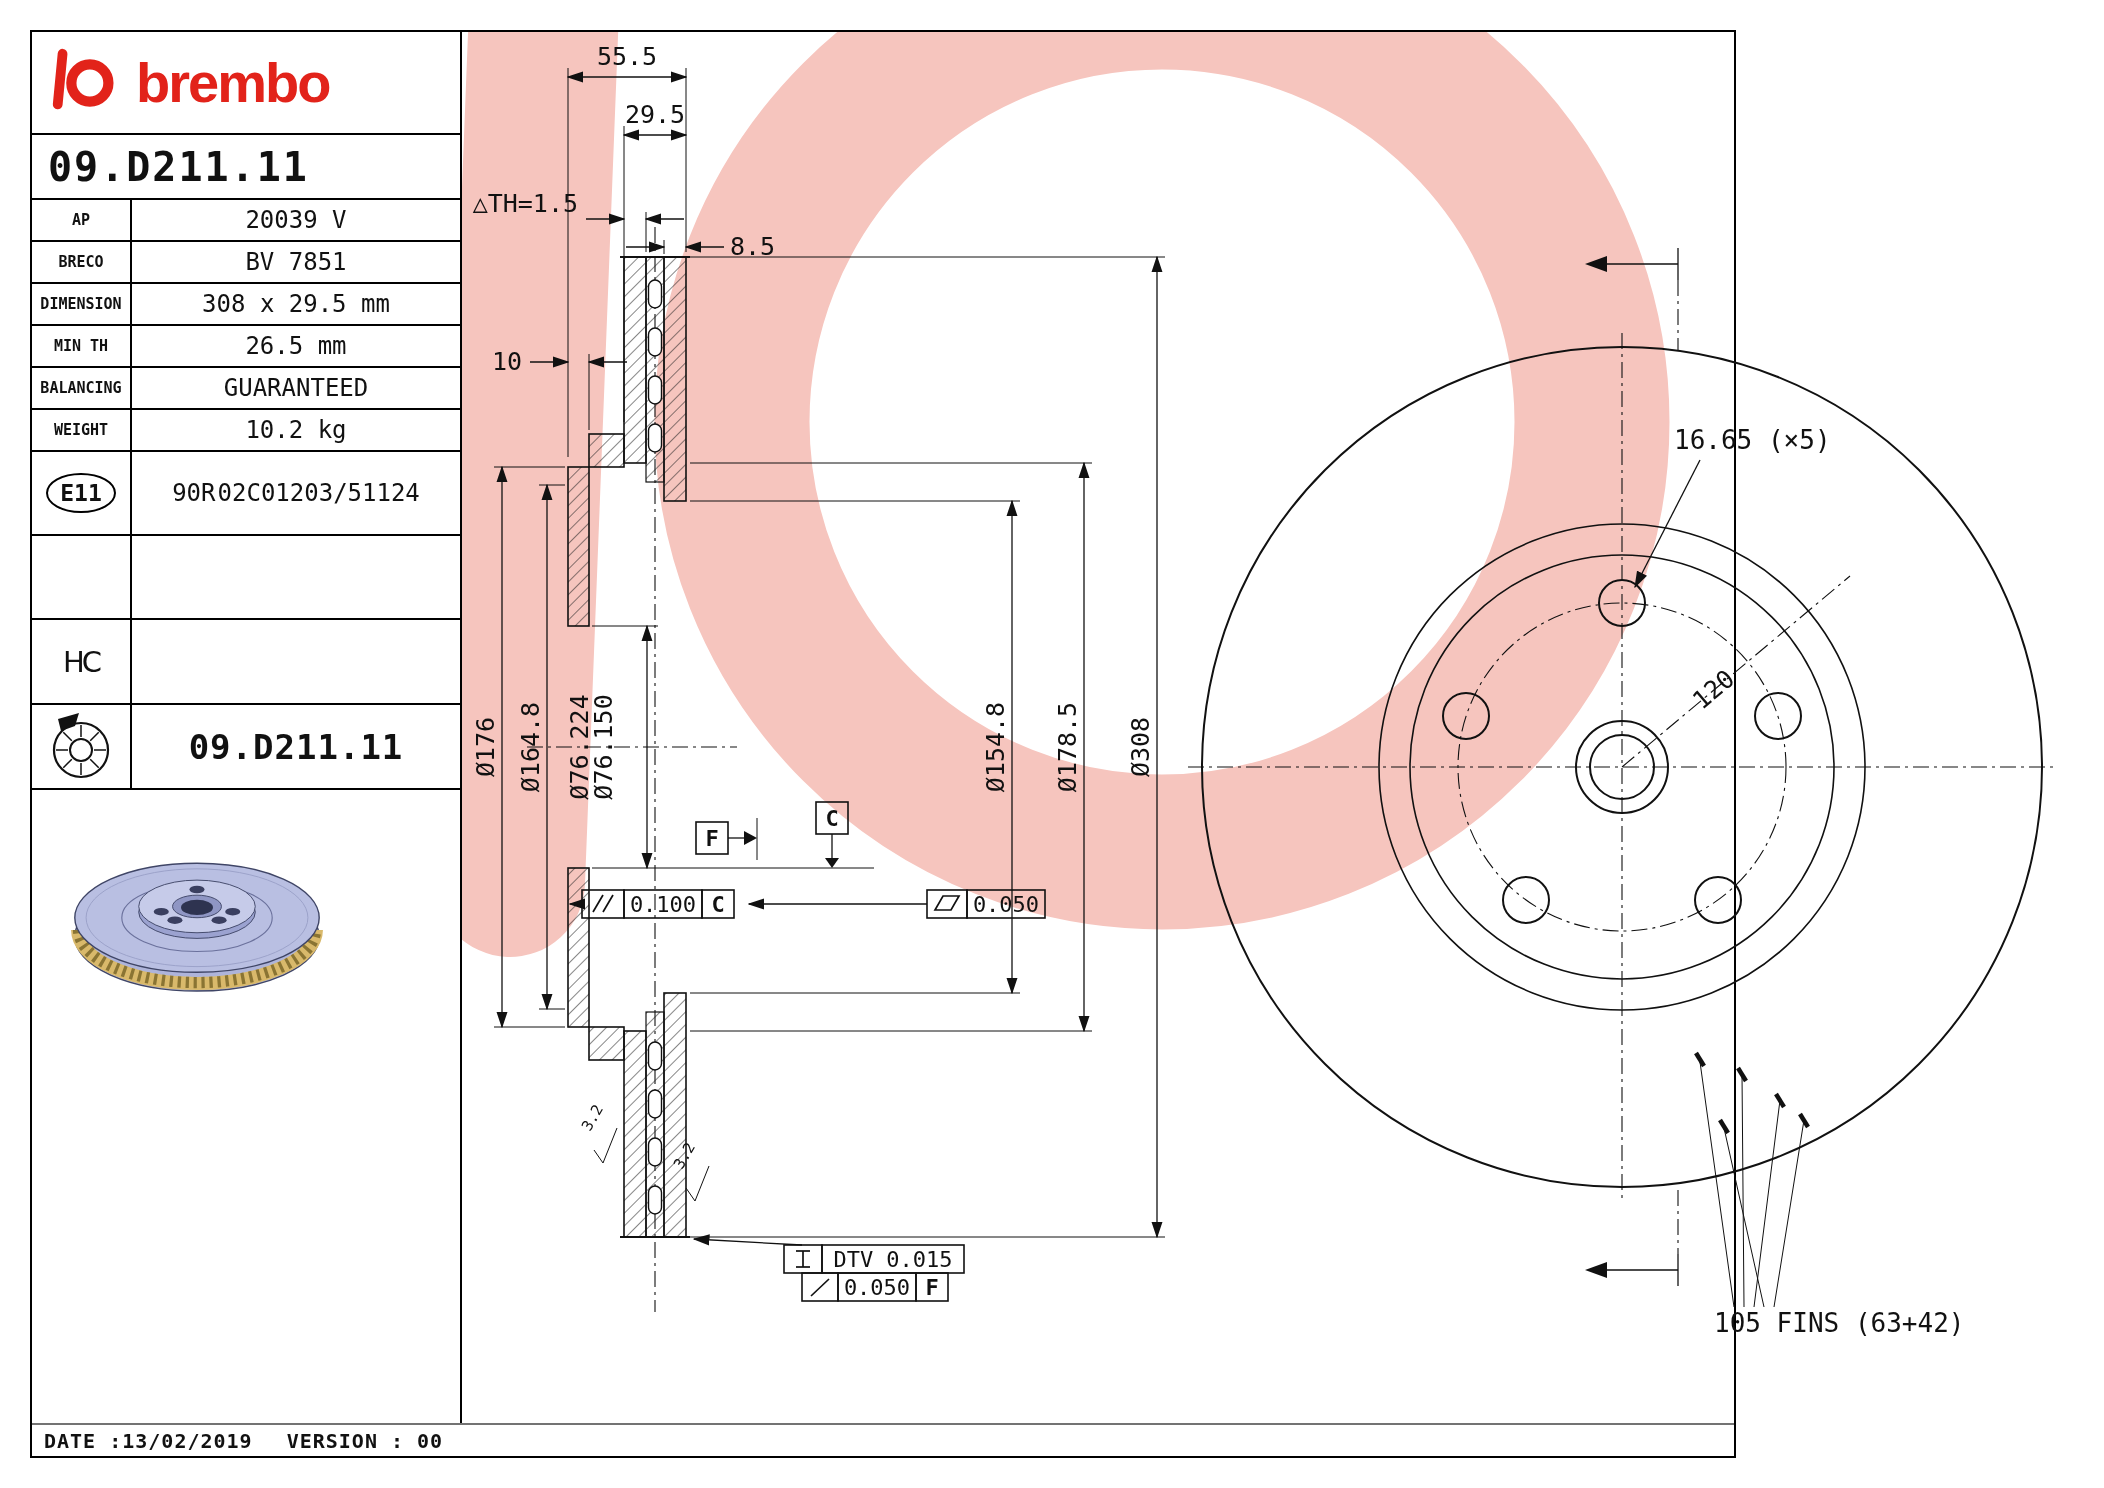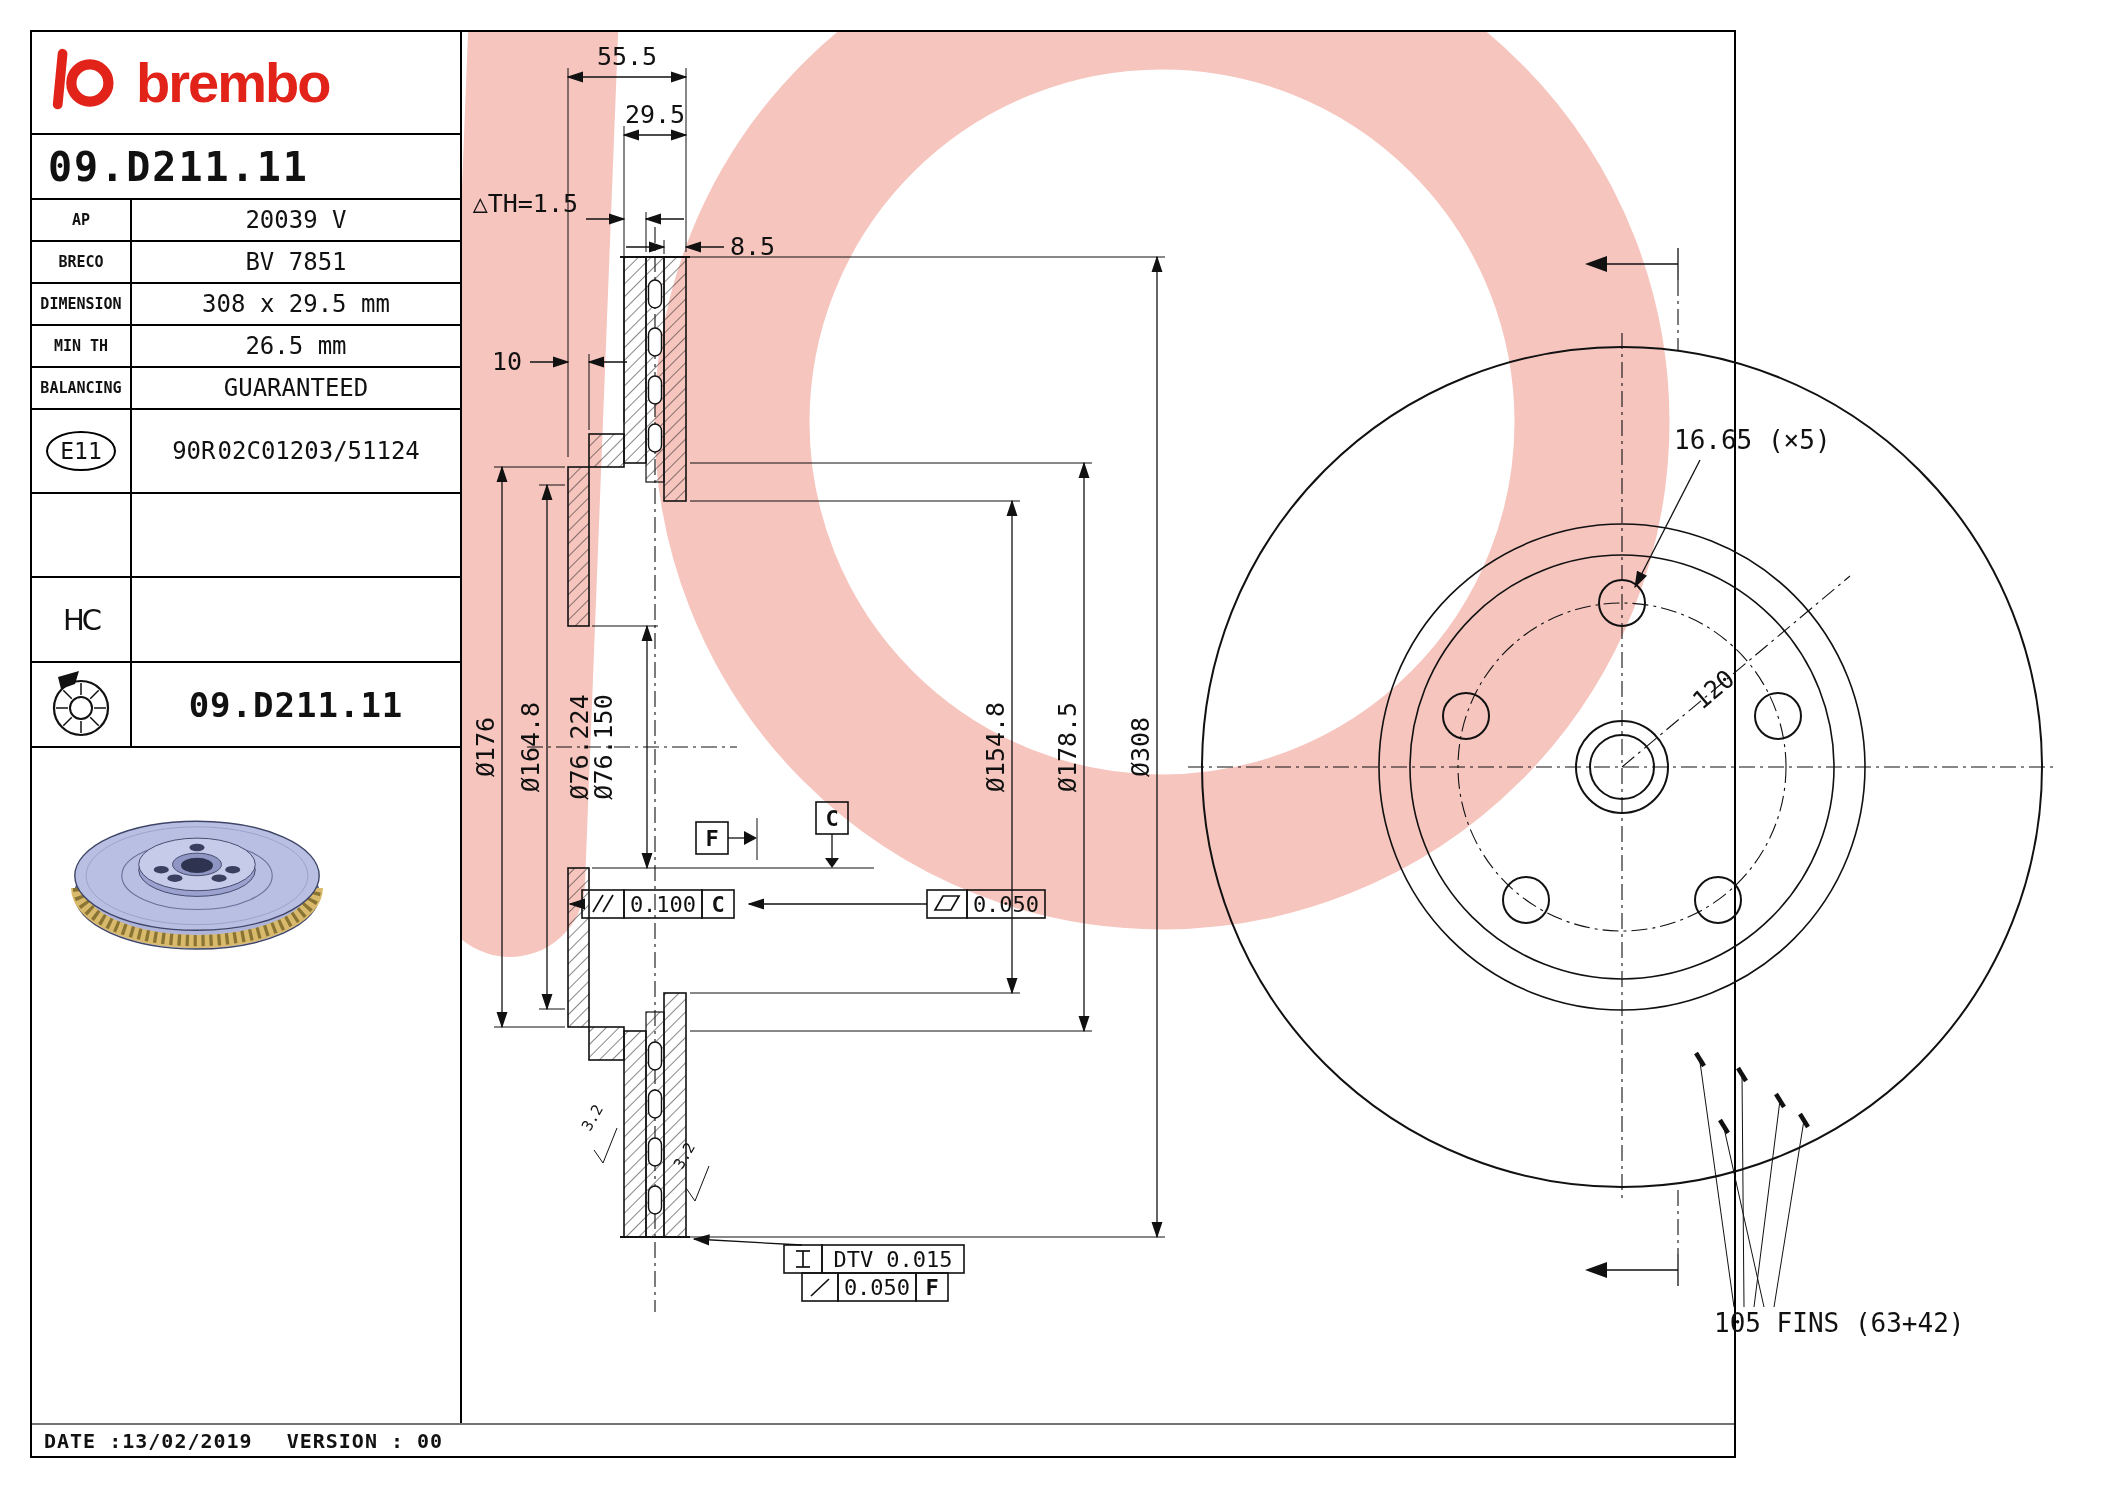--- a/index.html
+++ b/index.html
@@ -14,21 +14,21 @@
   .logo-row { height:103px; padding-left:14px; gap:12px; }
   .wordmark { font-family:"Liberation Sans", sans-serif; font-weight:800;
               font-size:56px; color:#e2231a; letter-spacing:-2px; }
   .pn-row { height:65px; padding-left:16px; font-size:40px; font-weight:bold; letter-spacing:2px; }
   .spec-row { height:42px; }
   .lab { width:100px; height:100%; border-right:2px solid #000; display:flex;
          align-items:center; justify-content:center; font-size:15px; font-weight:bold; }
   .val { flex:1; display:flex; align-items:center; justify-content:center; font-size:24px; }
   .e11-row { height:84px; }
   .e11-badge { border:2.5px solid #000; border-radius:50%; padding:5px 12px;
-               font-size:23px; font-weight:normal; }
+               font-size:23px; font-weight:bold; }
   .two-line { flex-direction:row; justify-content:center; gap:2px; font-size:24px; }
   .blank-row { height:84px; }
   .hc-row { height:85px; }
   .hc-mark { font-family:"DejaVu Sans", sans-serif; font-weight:400; font-size:29px;
              letter-spacing:-3px; }
   .disc-row { height:85px; }
   .disc-pn { font-size:34px; font-weight:bold; letter-spacing:1px; }
   .image-area { position:relative; height:593px; }
   
   .drawing-area { position:absolute; left:430px; top:0; width:1613px; height:1395px;
@@ -82,20 +82,24 @@
       <div class="val">308 x 29.5 mm</div>
     </div>
     <div class="row spec-row">
       <div class="lab">MIN TH</div>
       <div class="val">26.5 mm</div>
     </div>
     <div class="row spec-row">
       <div class="lab">BALANCING</div>
       <div class="val">GUARANTEED</div>
     </div>
+    <div class="row spec-row">
+      <div class="lab">WEIGHT</div>
+      <div class="val">10.2 kg</div>
+    </div>
 
     <div class="row e11-row">
       <div class="lab">
           <span class="e11-badge">E11</span>
         </div>
       <div class="val two-line">
         <span>90R</span>
         <span>02C01203/51124</span>
       </div>
     </div>

